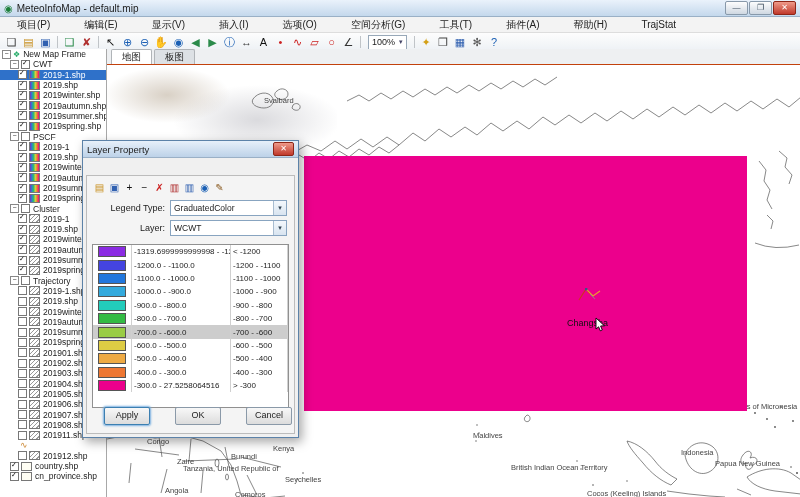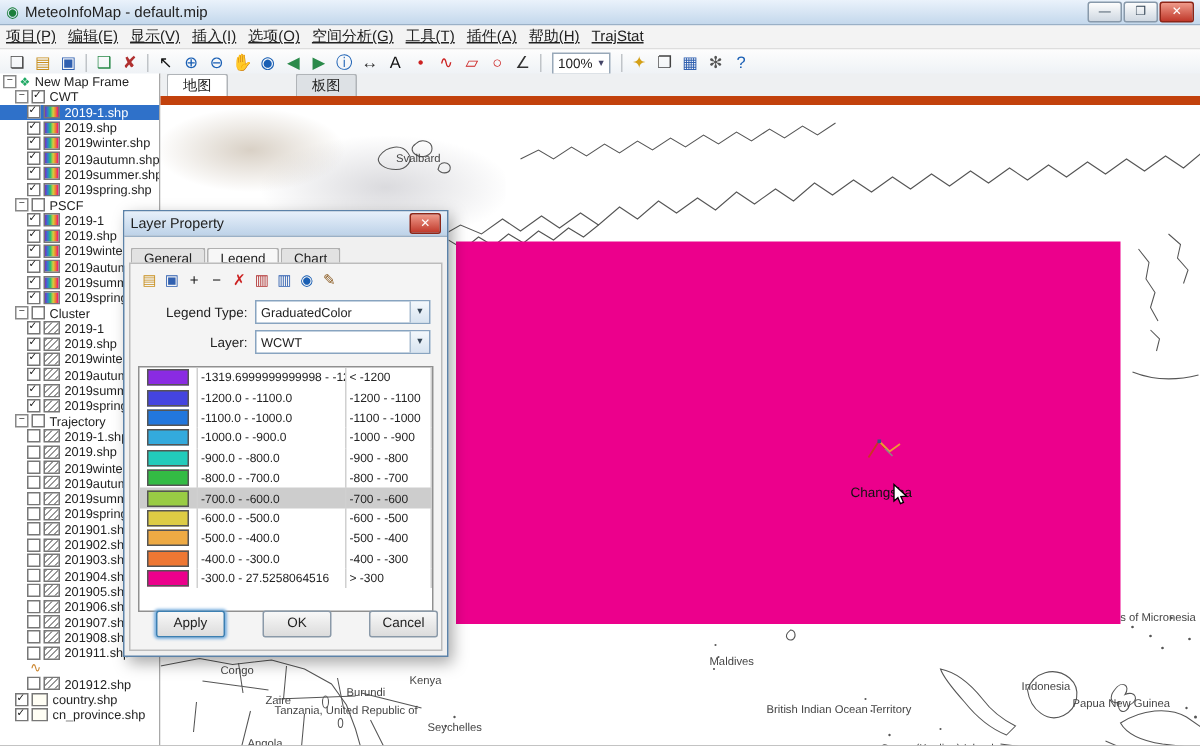--- a/index.html
+++ b/index.html
@@ -10,21 +10,21 @@
   .titlebar{height:16px;background:linear-gradient(#eaf2fb,#c4d8ec);border-bottom:1px solid #9ab0c6;
             display:flex;align-items:center;padding:0 4px;font-size:10px;}
   .app-icon{font-size:10px;margin-right:4px;color:#1b7f3a;}
   .wincontrols{margin-left:auto;display:flex;}
   .wbtn{width:21px;height:12px;margin-left:1px;text-align:center;font-size:8px;line-height:12px;color:#345;
         background:linear-gradient(#fdfdfd,#cfd8e2);border:1px solid #8899aa;border-radius:2px;}
   .wbtn.close{background:linear-gradient(#ef9a8a,#c0392b);color:#fff;border-color:#8d2618;}
 
   
   .menubar{height:15px;background:#f3f3f3;border-bottom:1px solid #ddd;display:flex;align-items:center;font-size:10px;}
-  .menu-item{padding:0 4px;line-height:15px;cursor:default;text-decoration:underline;}
+  .menu-item{padding:0 17px;line-height:15px;cursor:default;}
 
   
   .toolbar{height:18px;background:linear-gradient(#fdfdfd,#edf1f5);border-bottom:1px solid #c8ccd0;
            display:flex;align-items:center;padding:0 3px;}
   .tb-icon{width:17px;height:16px;text-align:center;font-size:11px;line-height:16px;color:#444;}
   .tb-sep{width:1px;height:12px;background:#c0c4c8;margin:0 3px;}
   .zoombox{display:flex;align-items:center;border:1px solid #98a8b8;background:#fff;height:13px;
            font-size:9px;padding:0 3px;margin:0 4px;}
   .zoombox .arr{font-size:7px;color:#446;margin-left:4px;}
 
@@ -39,22 +39,22 @@
   .cb.on::after{content:"✓";position:absolute;left:0;top:-2px;font-size:7px;color:#111;}
   .chip{flex:none;width:9px;height:7px;border:1px solid #777;margin-right:2px;}
   .chip.ramp{background:linear-gradient(90deg,#7b2fbe,#2f7fd0,#2fbf6f,#d8cf3f,#ee7733,#ec008c);}
   .chip.line{background:repeating-linear-gradient(135deg,#999 0,#999 1px,#fff 1px,#fff 3px);}
   .chip.outline{background:#fffef4;}
   .ticon{font-size:8px;margin-right:2px;color:#2a6;}
   .tglyph{font-size:9px;margin-left:2px;}
   .tlabel{margin-left:1px;}
 
   .rightpane{flex:1;display:flex;flex-direction:column;min-width:0;}
-  .tabstrip{height:15px;background:#eef0f2;border-bottom:6px solid #c2410c;display:flex;align-items:flex-end;
-            padding-left:4px;font-size:9.5px;gap:43px;}
+  .tabstrip{height:15px;background:#eef0f2;border-bottom:1px solid #c2410c;display:flex;align-items:flex-end;
+            padding-left:4px;font-size:9.5px;}
   .tab{padding:1px 10px 0;border:1px solid #b0b4b8;border-bottom:none;background:#dde1e5;margin-right:2px;
        border-radius:2px 2px 0 0;}
   .tab.active{background:#fff;}
 
   .map{flex:1;position:relative;background:#fff;overflow:hidden;}
   .smudge{position:absolute;left:0;top:0;width:230px;height:90px;z-index:0;
      background:radial-gradient(90px 40px at 60px 30px,rgba(185,170,150,.55),transparent 70%),
                 radial-gradient(120px 50px at 150px 55px,rgba(150,150,160,.35),transparent 70%);}
   .worldsvg{position:absolute;left:0;top:0;z-index:1;}
   .cwt{position:absolute;left:197px;top:91px;width:443px;height:255px;z-index:2;}
@@ -458,25 +458,20 @@
           <span class="map-label" style="left: 128px; top: 425px;">Comoros</span>
         </div>
     </div>
   </div>
 
   <div class="dialog">
     <div class="dtitle">
       <span>Layer Property</span>
       <span class="dclose">✕</span>
     </div>
-    <div class="dtabs" id="dtabs">
-        <span class="dtab">General</span>
-        <span class="dtab active">Legend</span>
-        <span class="dtab">Chart</span>
-      </div>
     <div class="dbody">
       <div class="dtoolbar" id="dtoolbar">
           <span class="dtb" style="color: rgb(200, 144, 32);">▤</span>
           <span class="dtb" style="color: rgb(48, 96, 176);">▣</span>
           <span class="dtb" style="color: rgb(17, 17, 17);">+</span>
           <span class="dtb" style="color: rgb(17, 17, 17);">−</span>
           <span class="dtb" style="color: rgb(204, 34, 34);">✗</span>
           <span class="dtb" style="color: rgb(176, 48, 48);">▥</span>
           <span class="dtb" style="color: rgb(48, 96, 176);">▥</span>
           <span class="dtb" style="color: rgb(26, 95, 180);">◉</span>

